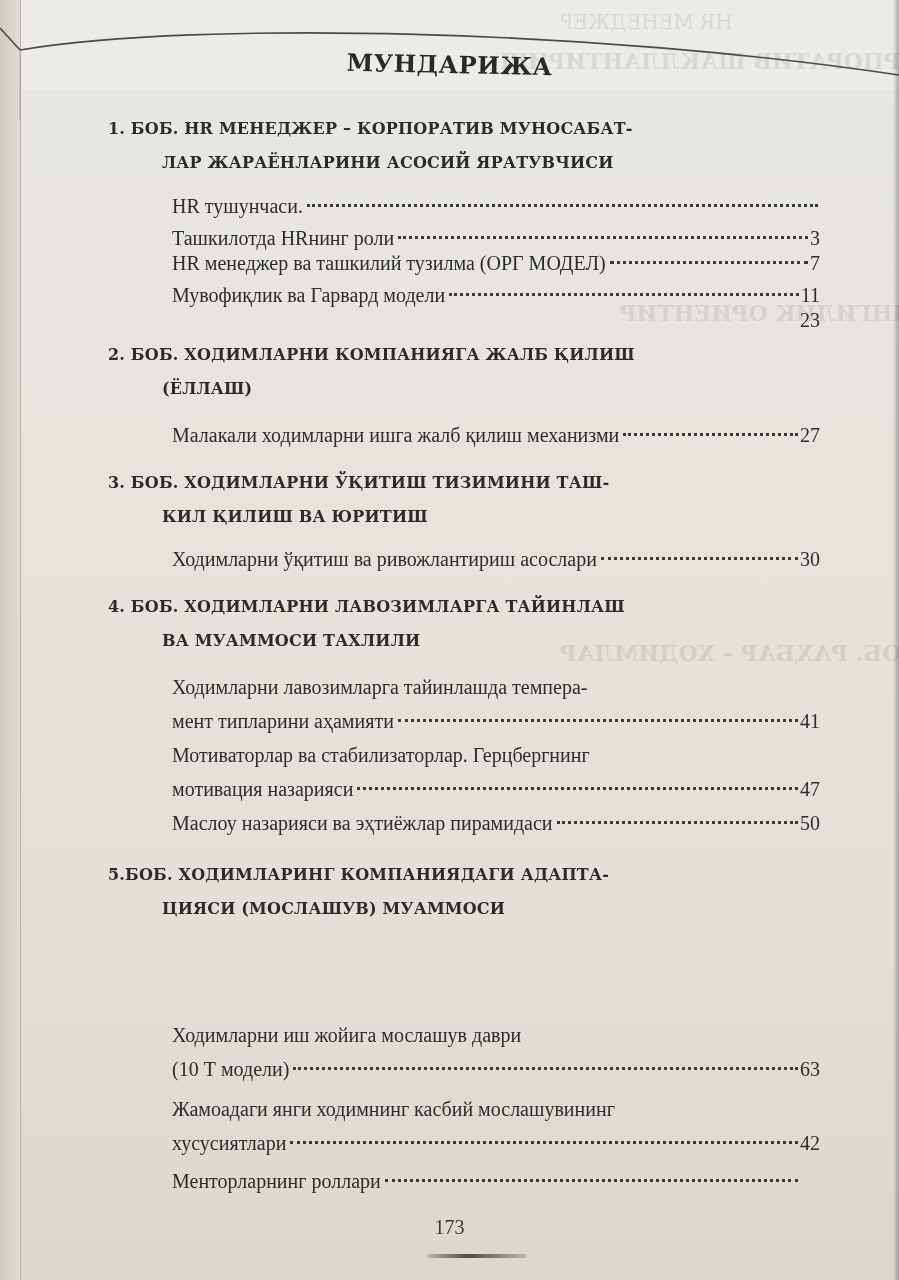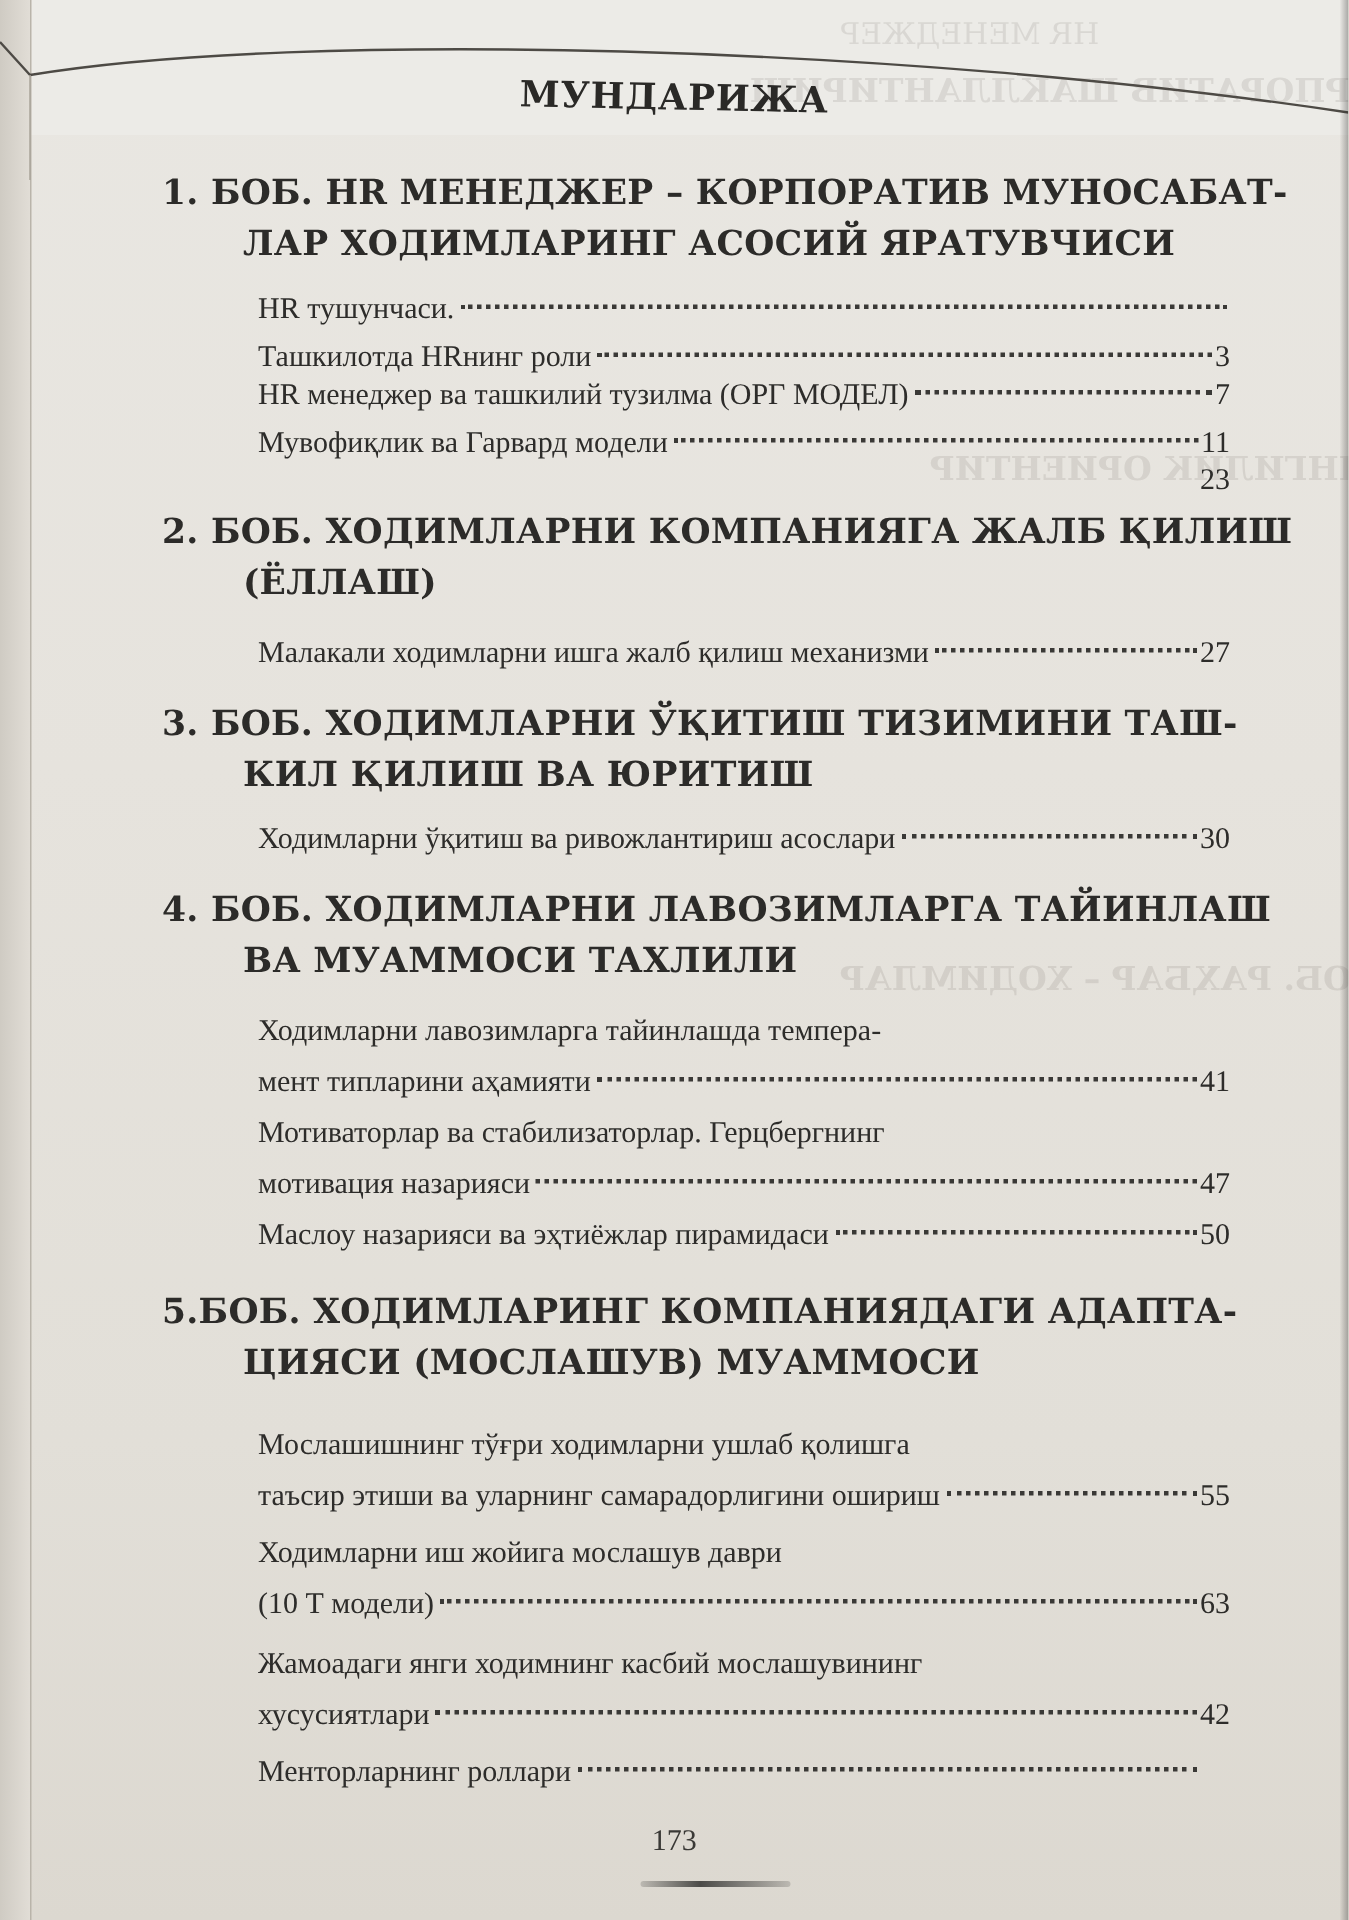--- a/index.html
+++ b/index.html
@@ -70,21 +70,21 @@
       letter-spacing: 0.5px;
       transform: rotate(1.2deg);
       color: #2a2927;
     }
     .chapter {
       position: absolute;
       left: 108px;
       width: 720px;
       font-family: "DejaVu Serif", serif;
       font-weight: bold;
-      font-size: 23px;
+      font-size: 16px;
       line-height: 34px;
       color: #2c2b29;
       letter-spacing: 0.2px;
     }
     .chapter .line { display: block; white-space: nowrap; }
     .chapter .line.indent { padding-left: 54px; }
     .entry {
       position: absolute;
       left: 172px;
       width: 648px;
@@ -147,21 +147,21 @@
   <div class="bleed" style="top:640px; left:560px; font-size:22px; font-weight:bold;">9. БОБ. РАҲБАР – ХОДИМЛАР</div>
 
   <div class="right-shadow"></div>
 
   <div class="page">
 
     <div class="toc-title">МУНДАРИЖА</div>
 
     <div class="chapter" style="top:112px;">
       <span class="line">1. БОБ. HR МЕНЕДЖЕР – КОРПОРАТИВ МУНОСАБАТ-</span>
-      <span class="line indent">ЛАР ХОДИМЛАРИНГ АСОСИЙ ЯРАТУВЧИСИ</span>
+      <span class="line indent">ЛАР ЖАРАЁНЛАРИНИ АСОСИЙ ЯРАТУВЧИСИ</span>
     </div>
     <div class="entry" style="top:191px;">
       <div class="row">
           <span class="txt">HR тушунчаси.</span>
           <span class="dots"></span>
           <span class="pg"></span>
         </div>
     </div>
     <div class="entry" style="top:223px;">
       <div class="row">
@@ -240,28 +240,20 @@
       <div class="row">
           <span class="txt">Маслоу назарияси ва эҳтиёжлар пирамидаси</span>
           <span class="dots"></span>
           <span class="pg">50</span>
         </div>
     </div>
 
     <div class="chapter" style="top:858px;">
       <span class="line">5.БОБ. ХОДИМЛАРИНГ КОМПАНИЯДАГИ АДАПТА-</span>
       <span class="line indent">ЦИЯСИ (МОСЛАШУВ) МУАММОСИ</span>
-    </div>
-    <div class="entry" style="top:948px;">
-      <span class="wrap-line">Мослашишнинг тўғри ходимларни ушлаб қолишга</span>
-      <div class="row" style="margin-top:4px;">
-          <span class="txt">таъсир этиши ва уларнинг самарадорлигини ошириш</span>
-          <span class="dots"></span>
-          <span class="pg">55</span>
-        </div>
     </div>
     <div class="entry" style="top:1020px;">
       <span class="wrap-line">Ходимларни иш жойига мослашув даври</span>
       <div class="row" style="margin-top:4px;">
           <span class="txt">(10 Т модели)</span>
           <span class="dots"></span>
           <span class="pg">63</span>
         </div>
     </div>
     <div class="entry" style="top:1094px;">

